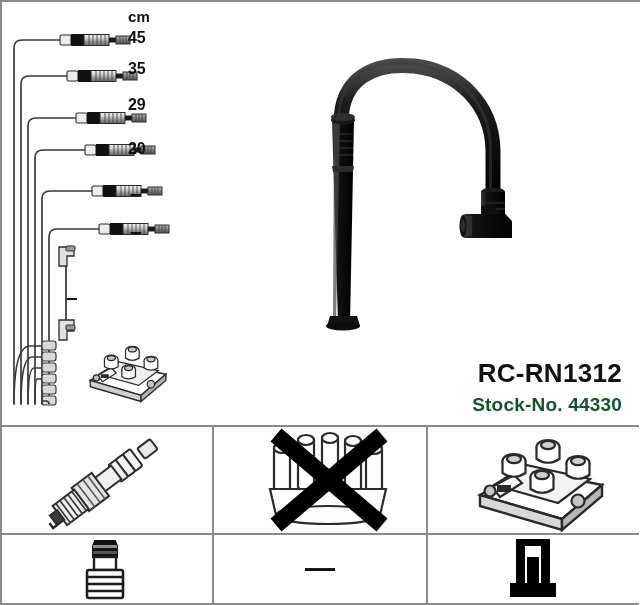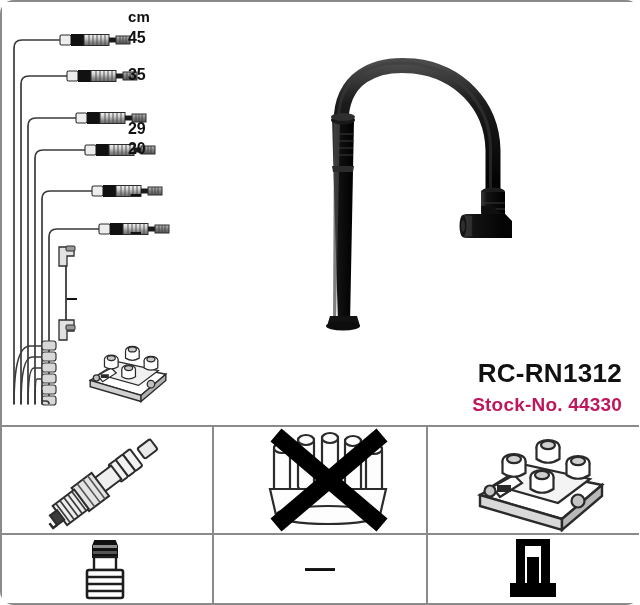--- a/index.html
+++ b/index.html
@@ -9,21 +9,20 @@
   }
   body {
     font-family: "Liberation Sans", sans-serif;
   }
   #page {
     position: relative;
     width: 640px;
     height: 605px;
     background: #ffffff;
     overflow: hidden;
-    border-radius: 14px;
   }
   #top-border {
     position: absolute;
     left: 0; top: 0;
     width: 640px; height: 2px;
     background: #8a8a8a;
   }
   #left-border {
     position: absolute;
     left: 0; top: 0;
@@ -59,21 +58,21 @@
     color: #111111;
     letter-spacing: 0.3px;
     white-space: nowrap;
   }
   #stock-number {
     position: absolute;
     right: 18px;
     top: 394px;
     font-size: 19px;
     font-weight: bold;
-    color: #be185d;
+    color: #14532d;
     letter-spacing: 0.2px;
     white-space: nowrap;
   }
   .svg-layer {
     position: absolute;
     left: 0; top: 0;
   }
   .grid-cell {
     position: absolute;
     box-sizing: border-box;
@@ -361,22 +360,22 @@
       <path d="M466,216 L472,216 L472,236 L466,236 Q462,236 462,232 L462,220 Q462,216 466,216 Z" fill="#3a3a3a" opacity="0.6"></path>
       <ellipse cx="463" cy="226" rx="3.5" ry="11" fill="#141414"></ellipse>
       <ellipse cx="463" cy="226" rx="2" ry="6" fill="#2e2e2e"></ellipse>
       <path d="M505,214 L512,221 L512,238 L505,234 Z" fill="#050505"></path>
     </g>
   </svg>
 
   <div class="unit-label" style="left:128px; top:8px;">cm</div>
 
   <div class="len-label" style="left:128px; top:29px;">45</div>
-  <div class="len-label" style="left:128px; top:66px;">35</div>
-  <div class="len-label" style="left:128px; top:120px;text-align:right;">29</div>
+  <div class="len-label" style="left:128px; top:60px;">35</div>
+  <div class="len-label" style="left:128px; top:96px;text-align:right;">29</div>
   <div class="len-label" style="left:128px; top:140px;">20</div>
   <div class="dash-label" style="left:130px; top:181px;">–</div>
   <div class="dash-label" style="left:130px; top:219px;">–</div>
   <div class="dash-label" style="left:66px; top:285px;">–</div>
 
   <div id="part-number">RC-RN1312</div>
   <div id="stock-number">Stock-No. 44330</div>
 
   <div id="icon-grid">
     <div class="grid-line-h" style="top:0px;"></div>

